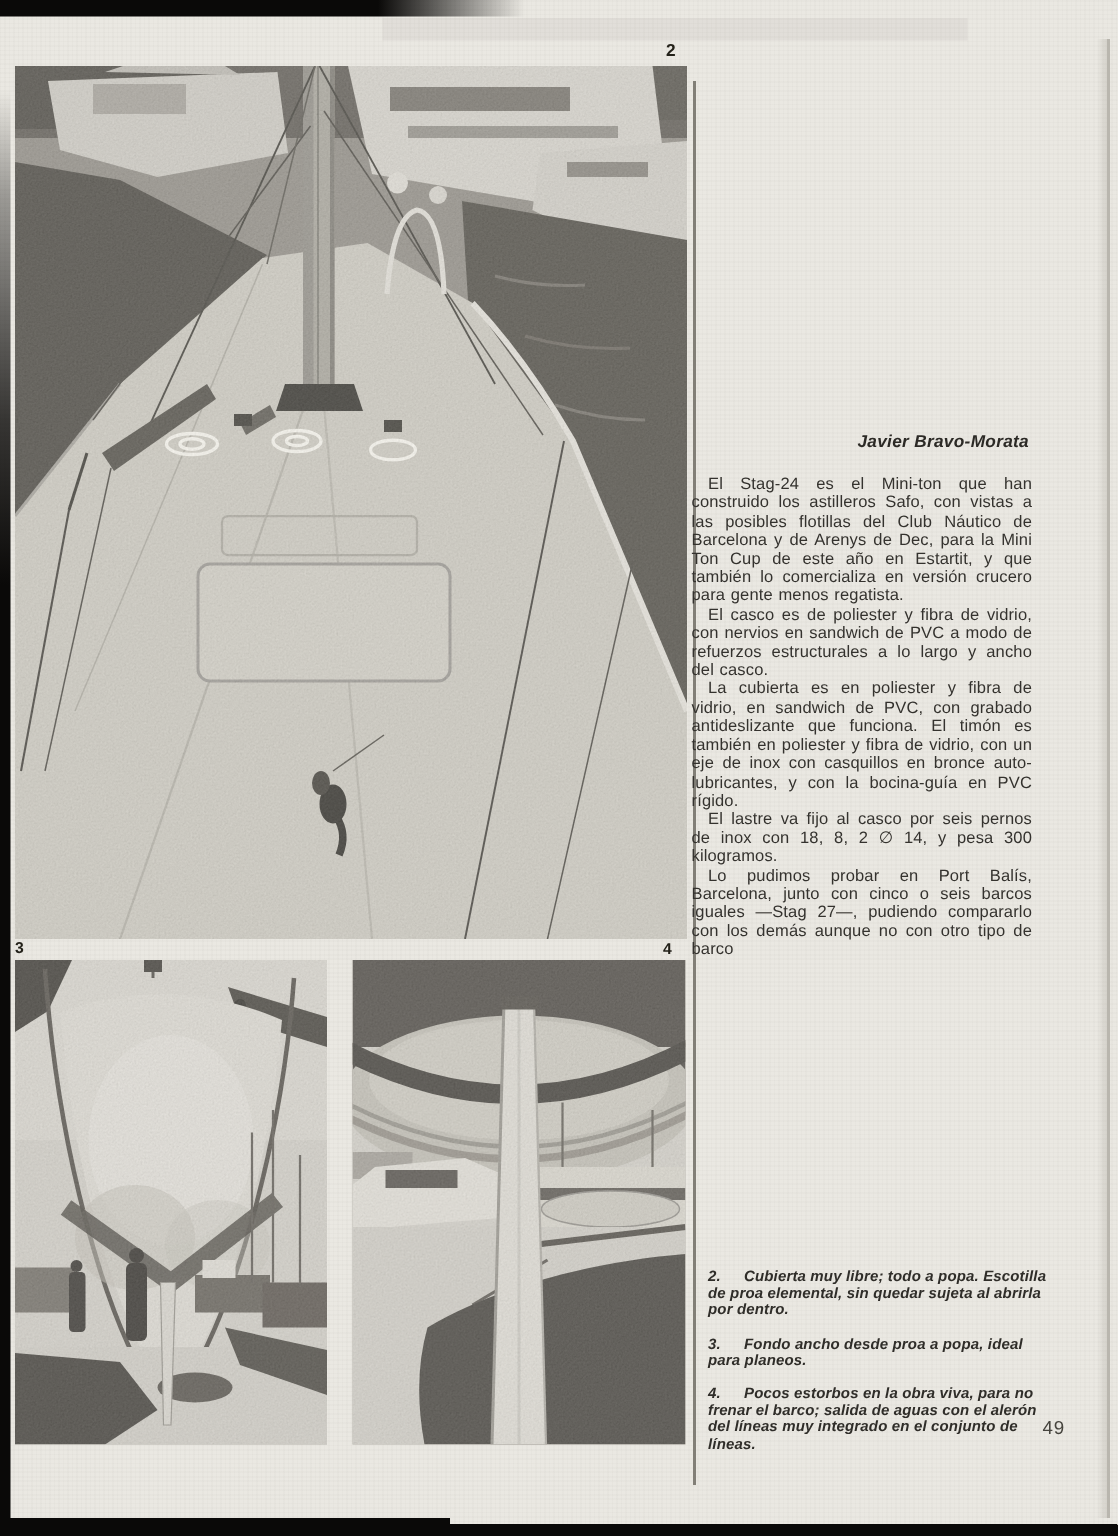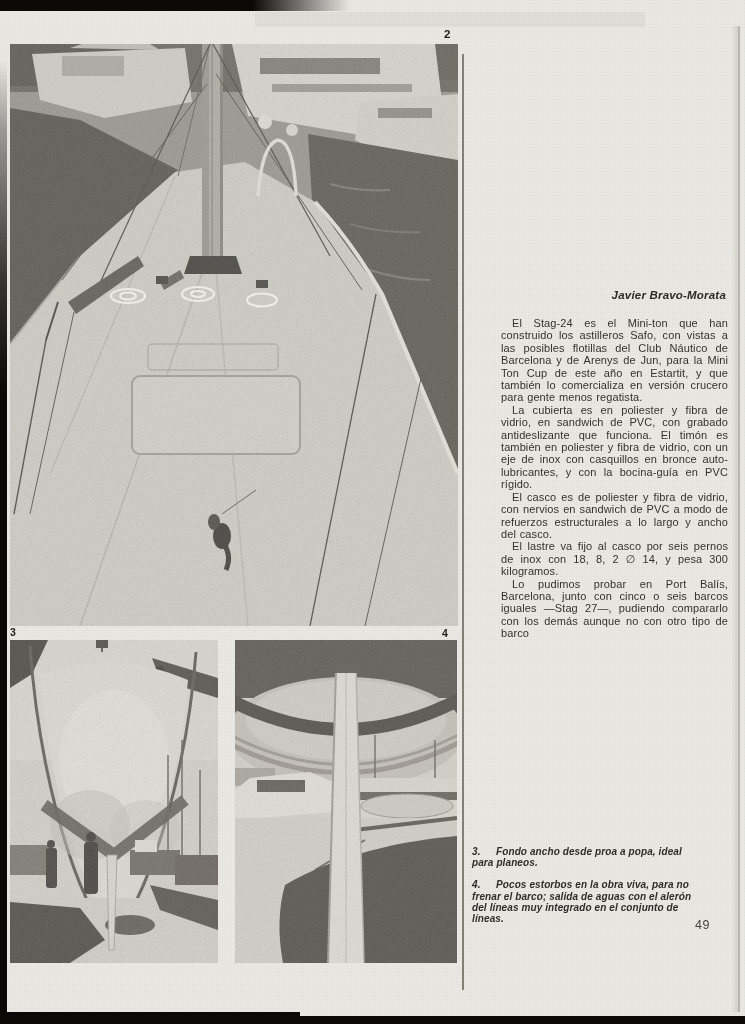--- a/index.html
+++ b/index.html
@@ -31,31 +31,31 @@
   .photo svg{display:block;width:100%;height:100%;}
   #photo-main{left:10px;top:44px;width:448px;height:582px;}
   #photo-left{left:10px;top:640px;width:208px;height:323px;}
   #photo-mid{left:235px;top:640px;width:222px;height:323px;}
   
   .plabel{position:absolute;font-weight:700;color:#232119;line-height:1;}
   #label2{left:444px;top:29px;font-size:11.5px;}
   #label3{left:10px;top:627px;font-size:10.5px;}
   #label4{left:442px;top:628px;font-size:10.5px;}
   
-  .article{left:501px;top:289px;width:227px;}
+  .article{left:461px;top:289px;width:227px;}
   .author{font-style:italic;font-weight:700;font-size:11.5px;line-height:13px;
     text-align:right;letter-spacing:0.2px;margin:0 2px 15px 0;color:#2c2a26;}
   .article p{margin:0;font-size:11px;line-height:12.4px;text-align:justify;
     text-indent:11px;letter-spacing:0.1px;word-spacing:0.6px;color:#34322e;}
   
   .captions{left:472px;top:846px;width:233px;}
   .cap{font-style:italic;font-weight:700;font-size:10px;line-height:11.2px;
     color:#2f2d29;margin:0 0 11px 0;letter-spacing:0.1px;}
   .capnum{display:inline-block;min-width:24px;}
-  .pagenum{left:695px;top:918px;font-size:12.5px;color:#46443e;letter-spacing:0.5px;}
+  .pagenum{left:695px;top:945px;font-size:12.5px;color:#46443e;letter-spacing:0.5px;}
 </style>
 </head>
 <body>
 
 <svg width="0" height="0" style="position:absolute">
   <defs>
     <filter id="grain" x="0" y="0" width="100%" height="100%">
       <feTurbulence type="fractalNoise" baseFrequency="0.75" numOctaves="2" stitchTiles="stitch"></feTurbulence>
       <feColorMatrix type="matrix" values="0.4 0.4 0.4 0 0.18  0.4 0.4 0.4 0 0.18  0.4 0.4 0.4 0 0.18  0 0 0 0 0.22"></feColorMatrix>
     </filter>
@@ -224,25 +224,26 @@
   <line x1="101" y1="28" x2="93" y2="323" stroke="#8f8c84" stroke-width="2"></line>
   <line x1="121" y1="28" x2="129" y2="323" stroke="#a5a29a" stroke-width="1.5"></line>
   <line x1="111" y1="28" x2="111" y2="323" stroke="#c2bfb7" stroke-width="2"></line>
   <rect x="99" y="24" width="25" height="9" fill="#4a463f"></rect>
   <rect width="222" height="323" filter="url(#grain)"></rect>
 </svg>
 </div>
 
 <div class="abs article">
   <div class="author">Javier Bravo-Morata</div>
-  <p>El Stag-24 es el Mini-ton que han construido los astilleros Safo, con vistas a las posibles flotillas del Club Náutico de Barcelona y de Arenys de Jun, para la Mini Ton Cup de este año en Estartit, y que también lo comercializa en versión crucero para gente menos regatista.</p>
+  <p>El Stag-24 es el Mini-ton que han construido los astilleros Safo, con vistas a las posibles flotillas del Club Náutico de Barcelona y de Arenys de Dec, para la Mini Ton Cup de este año en Estartit, y que también lo comercializa en versión crucero para gente menos regatista.</p>
+  <p>El casco es de poliester y fibra de vidrio, con nervios en sandwich de PVC a modo de refuerzos estructurales a lo largo y ancho del casco.</p>
   <p>La cubierta es en poliester y fibra de vidrio, en sandwich de PVC, con grabado antideslizante que funciona. El timón es también en poliester y fibra de vidrio, con un eje de inox con casquillos en bronce auto-lubricantes, y con la bocina-guía en PVC rígido.</p>
-  <p>El casco es de poliester y fibra de vidrio, con nervios en sandwich de PVC a modo de refuerzos estructurales a lo largo y ancho del casco.</p>
   <p>El lastre va fijo al casco por seis pernos de inox con 18, 8, 2 ∅ 14, y pesa 300 kilogramos.</p>
   <p>Lo pudimos probar en Port Balís, Barcelona, junto con cinco o seis barcos iguales —Stag 27—, pudiendo compararlo con los demás aunque no con otro tipo de barco</p>
 </div>
 
 <div class="abs captions">
+  <p class="cap"><span class="capnum">2.</span><span>Cubierta muy libre; todo a popa. Escotilla de proa elemental, sin quedar sujeta al abrirla por dentro.</span></p>
   <p class="cap"><span class="capnum">3.</span><span>Fondo ancho desde proa a popa, ideal para planeos.</span></p>
   <p class="cap"><span class="capnum">4.</span><span>Pocos estorbos en la obra viva, para no frenar el barco; salida de aguas con el alerón del líneas muy integrado en el conjunto de líneas.</span></p>
 </div>
 
 <div class="abs pagenum">49</div>
 
 </body></html>

